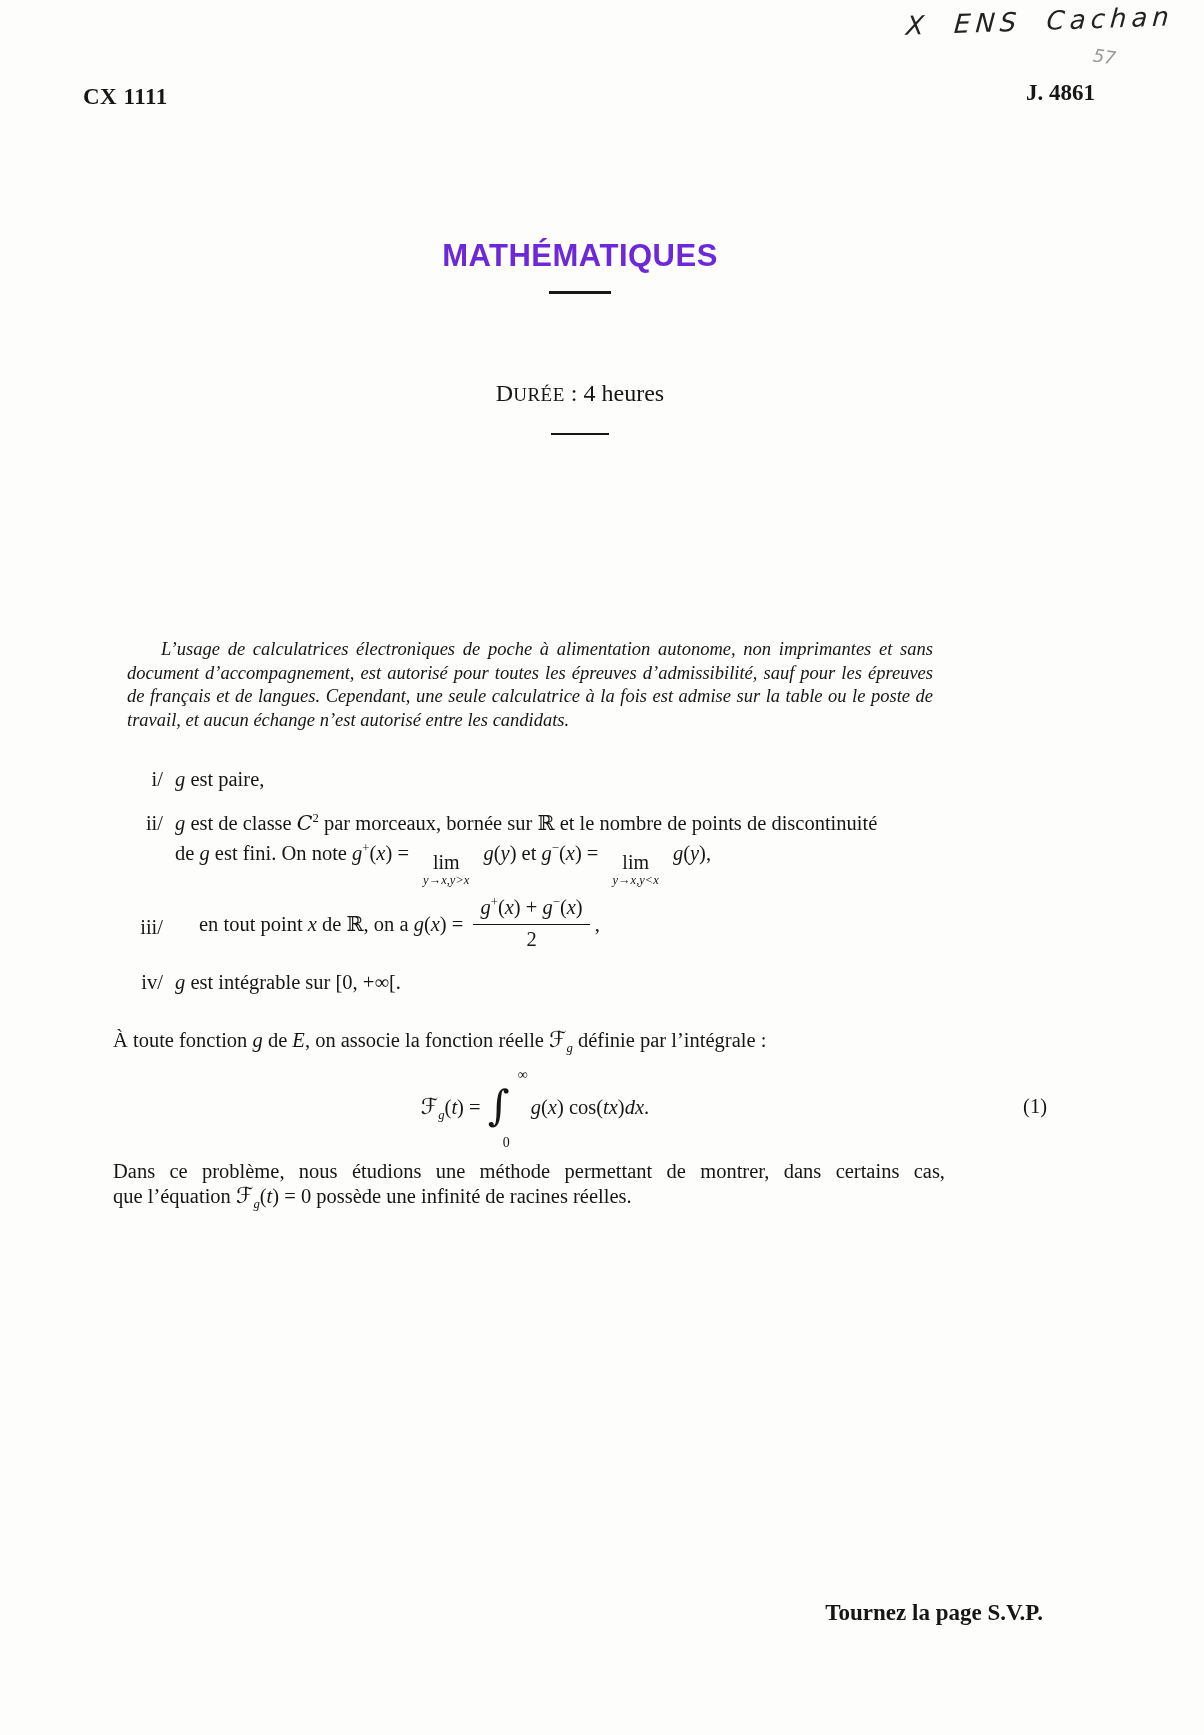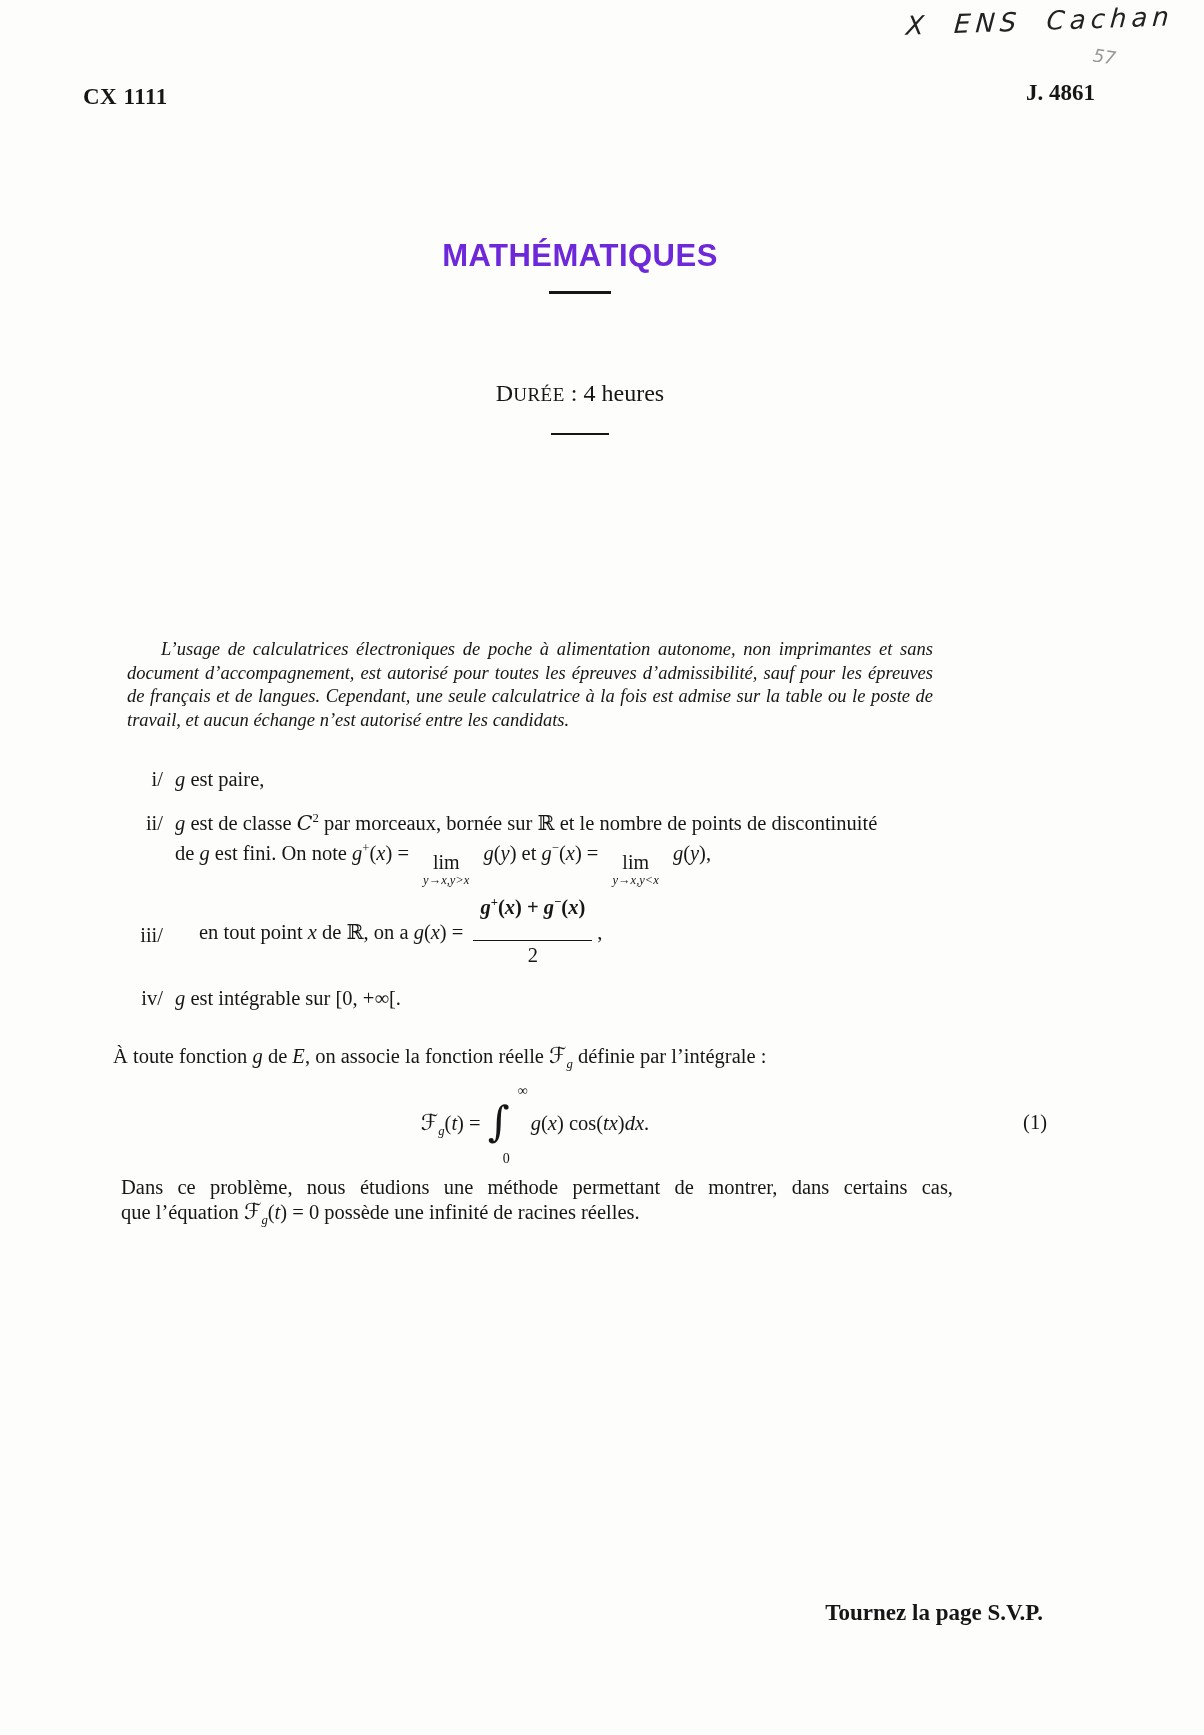--- a/index.html
+++ b/index.html
@@ -55,39 +55,39 @@
   .pitem-iv  { margin-top:12px; }
   .plabel { width:62px; min-width:62px; text-align:right; padding-right:12px; box-sizing:border-box; }
   .pbody  { flex:1; }
   .assoc { margin:30px 0 0 0; font-size:20.5px; line-height:25px; }
   .equation { position:relative; margin-top:24px; height:58px; }
   .eqbody {
     display:block; text-align:center; transform:translateX(-45px);
     font-size:20.5px; line-height:58px; white-space:nowrap;
   }
   .eqnum { position:absolute; right:0; top:50%; transform:translateY(-50%); font-size:20.5px; }
-  .problem { margin:24px 0 0 8px; width:832px; font-size:20.5px; line-height:24px; }
+  .problem { margin:24px 0 0 0; width:832px; font-size:20.5px; line-height:24px; }
   .stretch { display:block; text-align:justify; text-align-last:justify; }
   .turnpage {
     position:absolute; right:161px; top:1600px;
     font-weight:bold; font-size:23px;
   }
   
   .seg-r  { }
   .seg-i  { font-style:italic; }
   .seg-bb { font-family:"DejaVu Serif","DejaVu Sans",serif; }
   .seg-cal{ font-style:italic; font-family:"DejaVu Serif",serif; }
   .seg-sf { font-family:"DejaVu Serif","DejaVu Sans",serif; font-size:1.08em; }
   .seg-sup  { vertical-align:super; font-size:0.62em; line-height:0; }
   .seg-subi { vertical-align:sub; font-size:0.62em; font-style:italic; line-height:0; }
   .limstack { display:inline-block; text-align:center; vertical-align:-1.15em; line-height:1; margin:0 9px; }
   .limtop { display:block; font-size:20px; }
   .limbot { display:block; font-size:12.5px; font-style:italic; margin-top:2px; white-space:nowrap; }
   .frac { display:inline-block; text-align:center; vertical-align:middle; margin:0 5px; transform:translateY(-3px); line-height:1.25; }
-  .fracnum { display:block; padding:0 7px 19px; border-bottom:1.7px solid #161616;font-weight:bold; }
+  .fracnum { display:block; padding:0 7px 3px; border-bottom:1.7px solid #161616; }
   .fracden { display:block; padding-top:2px; }
   .intwrap { position:relative; display:inline-block; padding:0 16px 0 2px; vertical-align:-6px; }
   .intsym { font-size:42px; line-height:0.9; font-family:"DejaVu Serif","DejaVu Sans",serif; }
   .intsup { position:absolute; top:-16px; right:-2px; font-size:14px; line-height:1; }
   .intsub { position:absolute; bottom:-8px; left:17px; font-size:14px; line-height:1; }
 </style>
 </head>
 <body>
 
 <div class="page">

